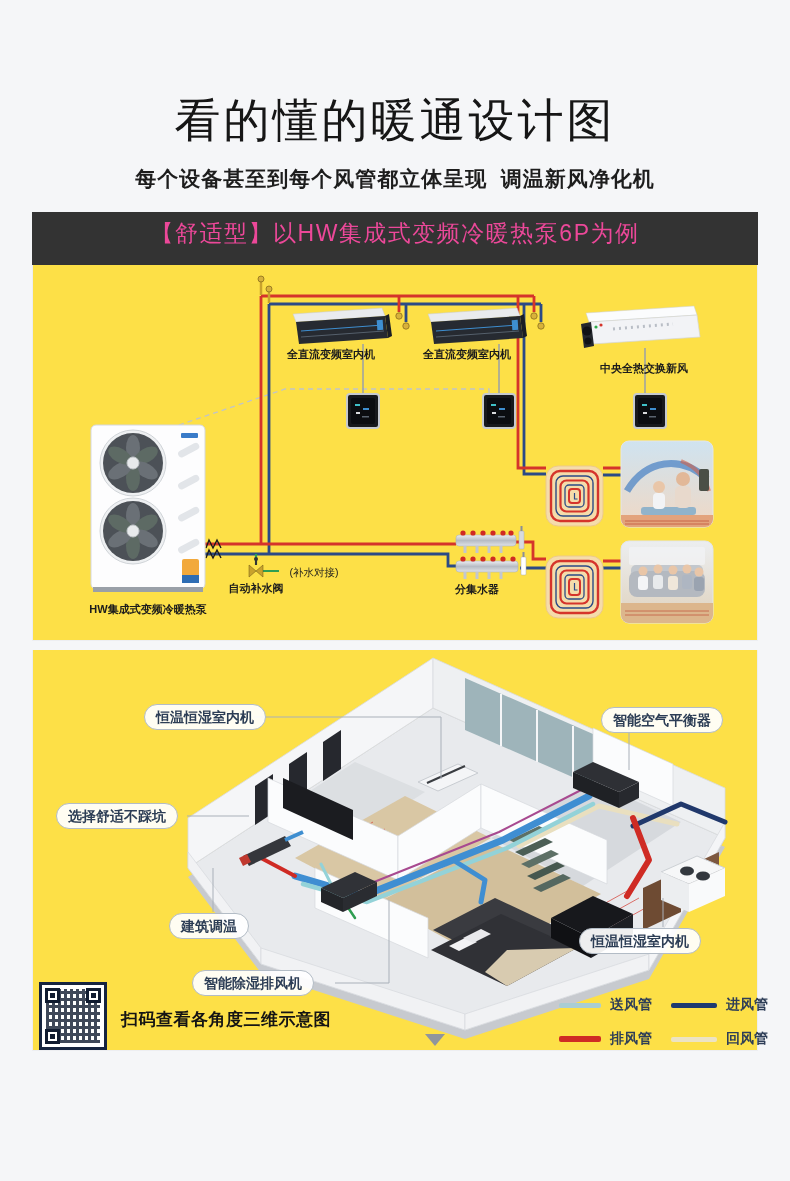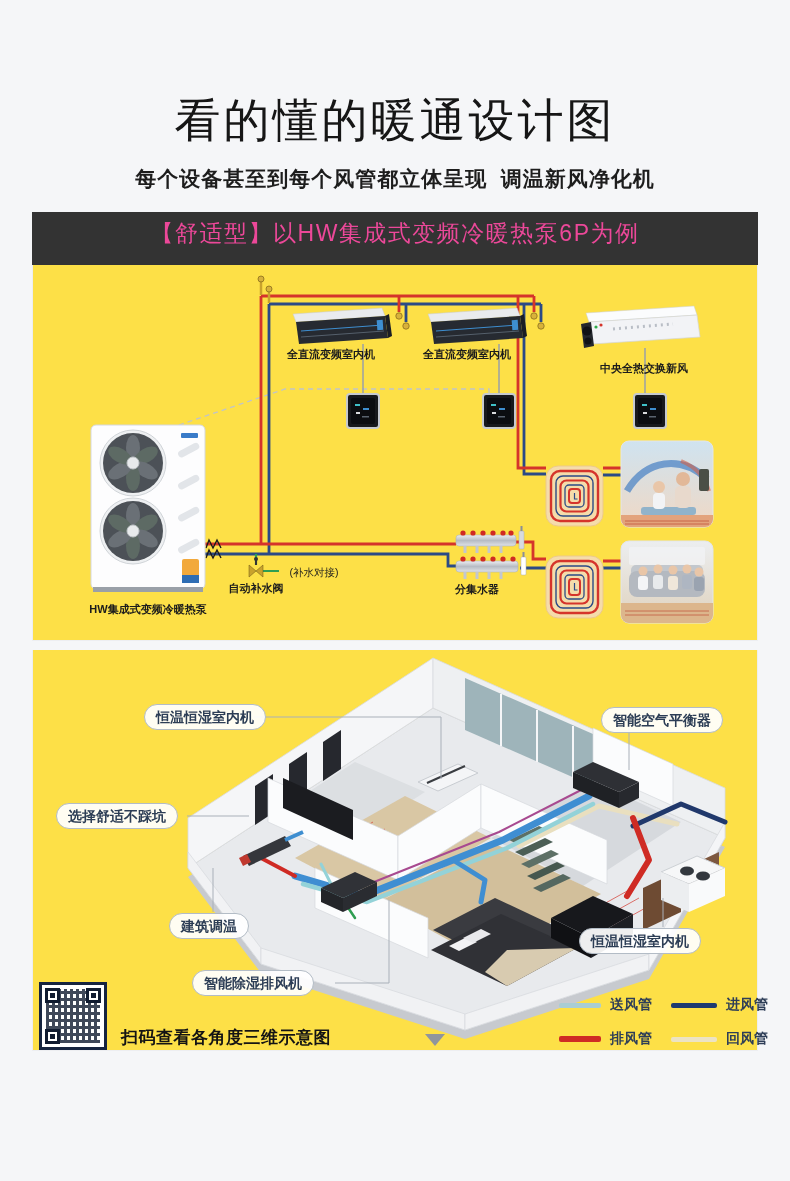--- a/index.html
+++ b/index.html
@@ -78,21 +78,21 @@
       repeating-linear-gradient(0deg, #101b30 0 3px, transparent 3px 7px);
     opacity:.8;
   }
   .qr-f { position:absolute; width:15px; height:15px; background:#fff;
           border:3px solid #101b30; }
   .qr-f::after { content:""; position:absolute; inset:2px; background:#101b30; }
   .qr-f.tl { left:3px; top:3px; }
   .qr-f.tr { right:3px; top:3px; }
   .qr-f.bl { left:3px; bottom:3px; }
   .qr-caption {
-    position:absolute; left:88px; top:376px; z-index:5;
+    position:absolute; left:88px; top:358px; z-index:5;
     font-size:17px; font-weight:800; color:#141414; letter-spacing:.5px;
   }
   .chev {
     position:absolute; left:392px; top:384px; width:0; height:0; z-index:4;
     border-left:10px solid transparent; border-right:10px solid transparent;
     border-top:12px solid #90959d;
   }
 </style>
 </head>
 <body>

